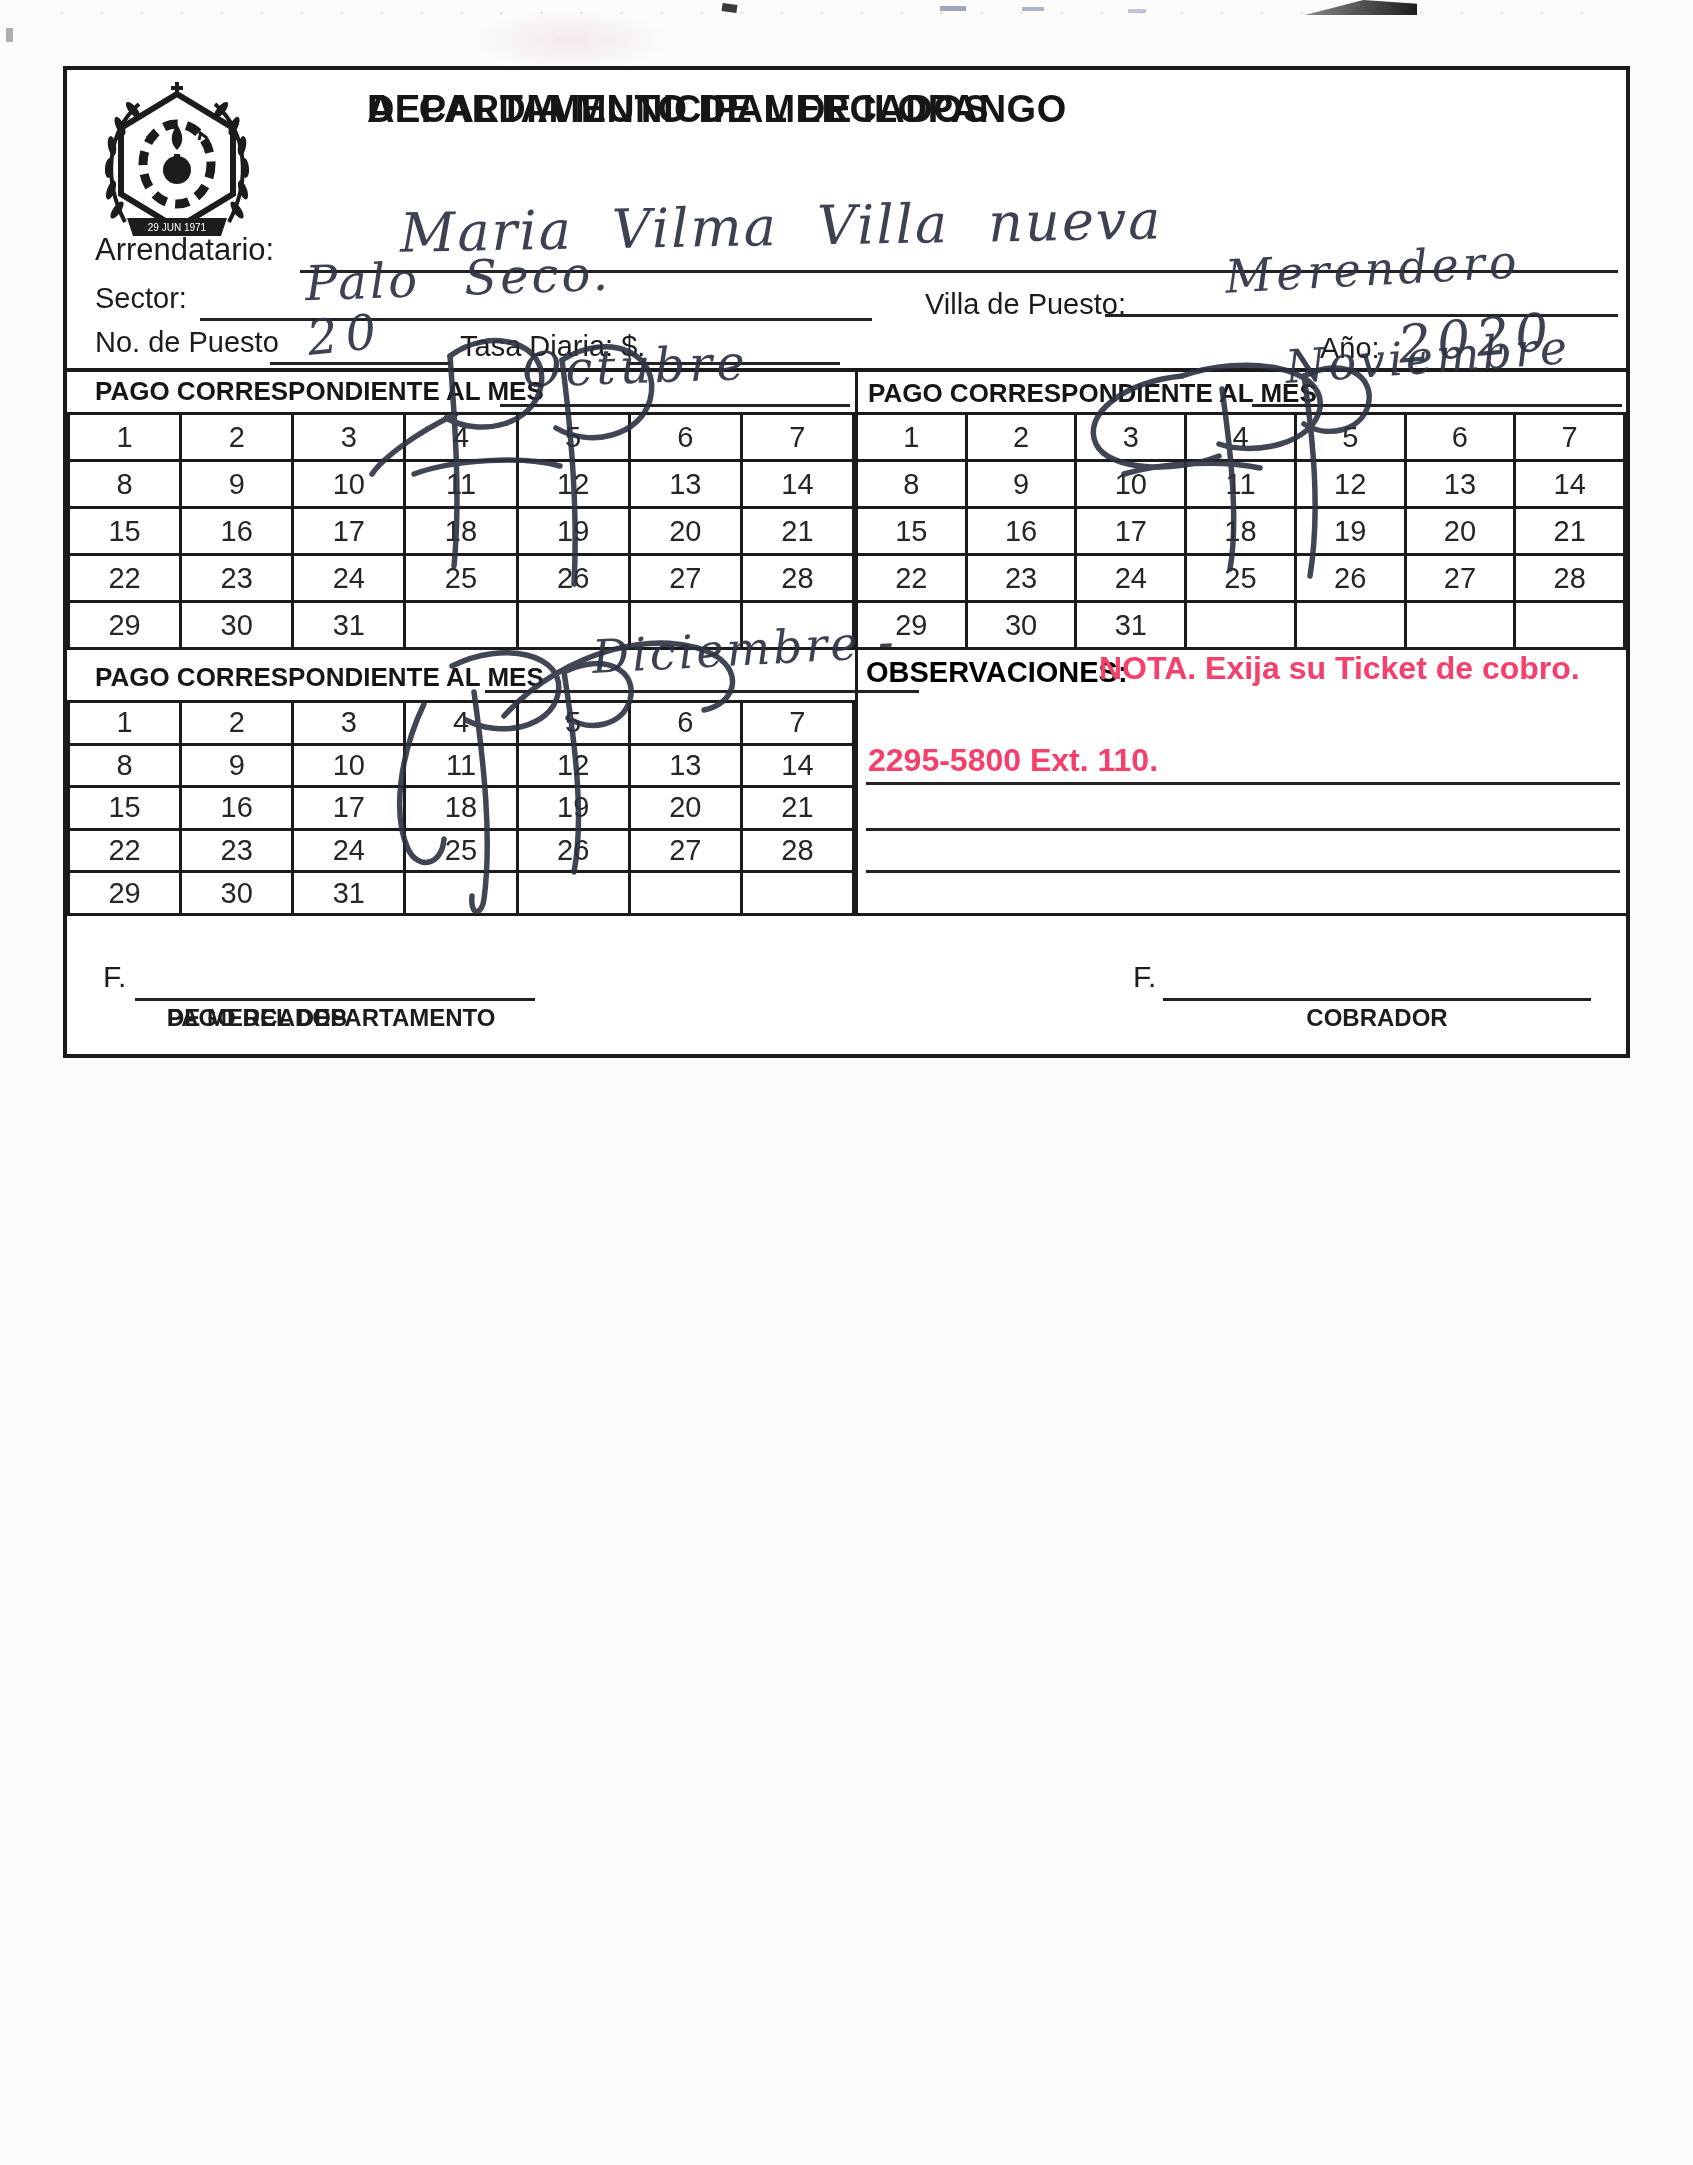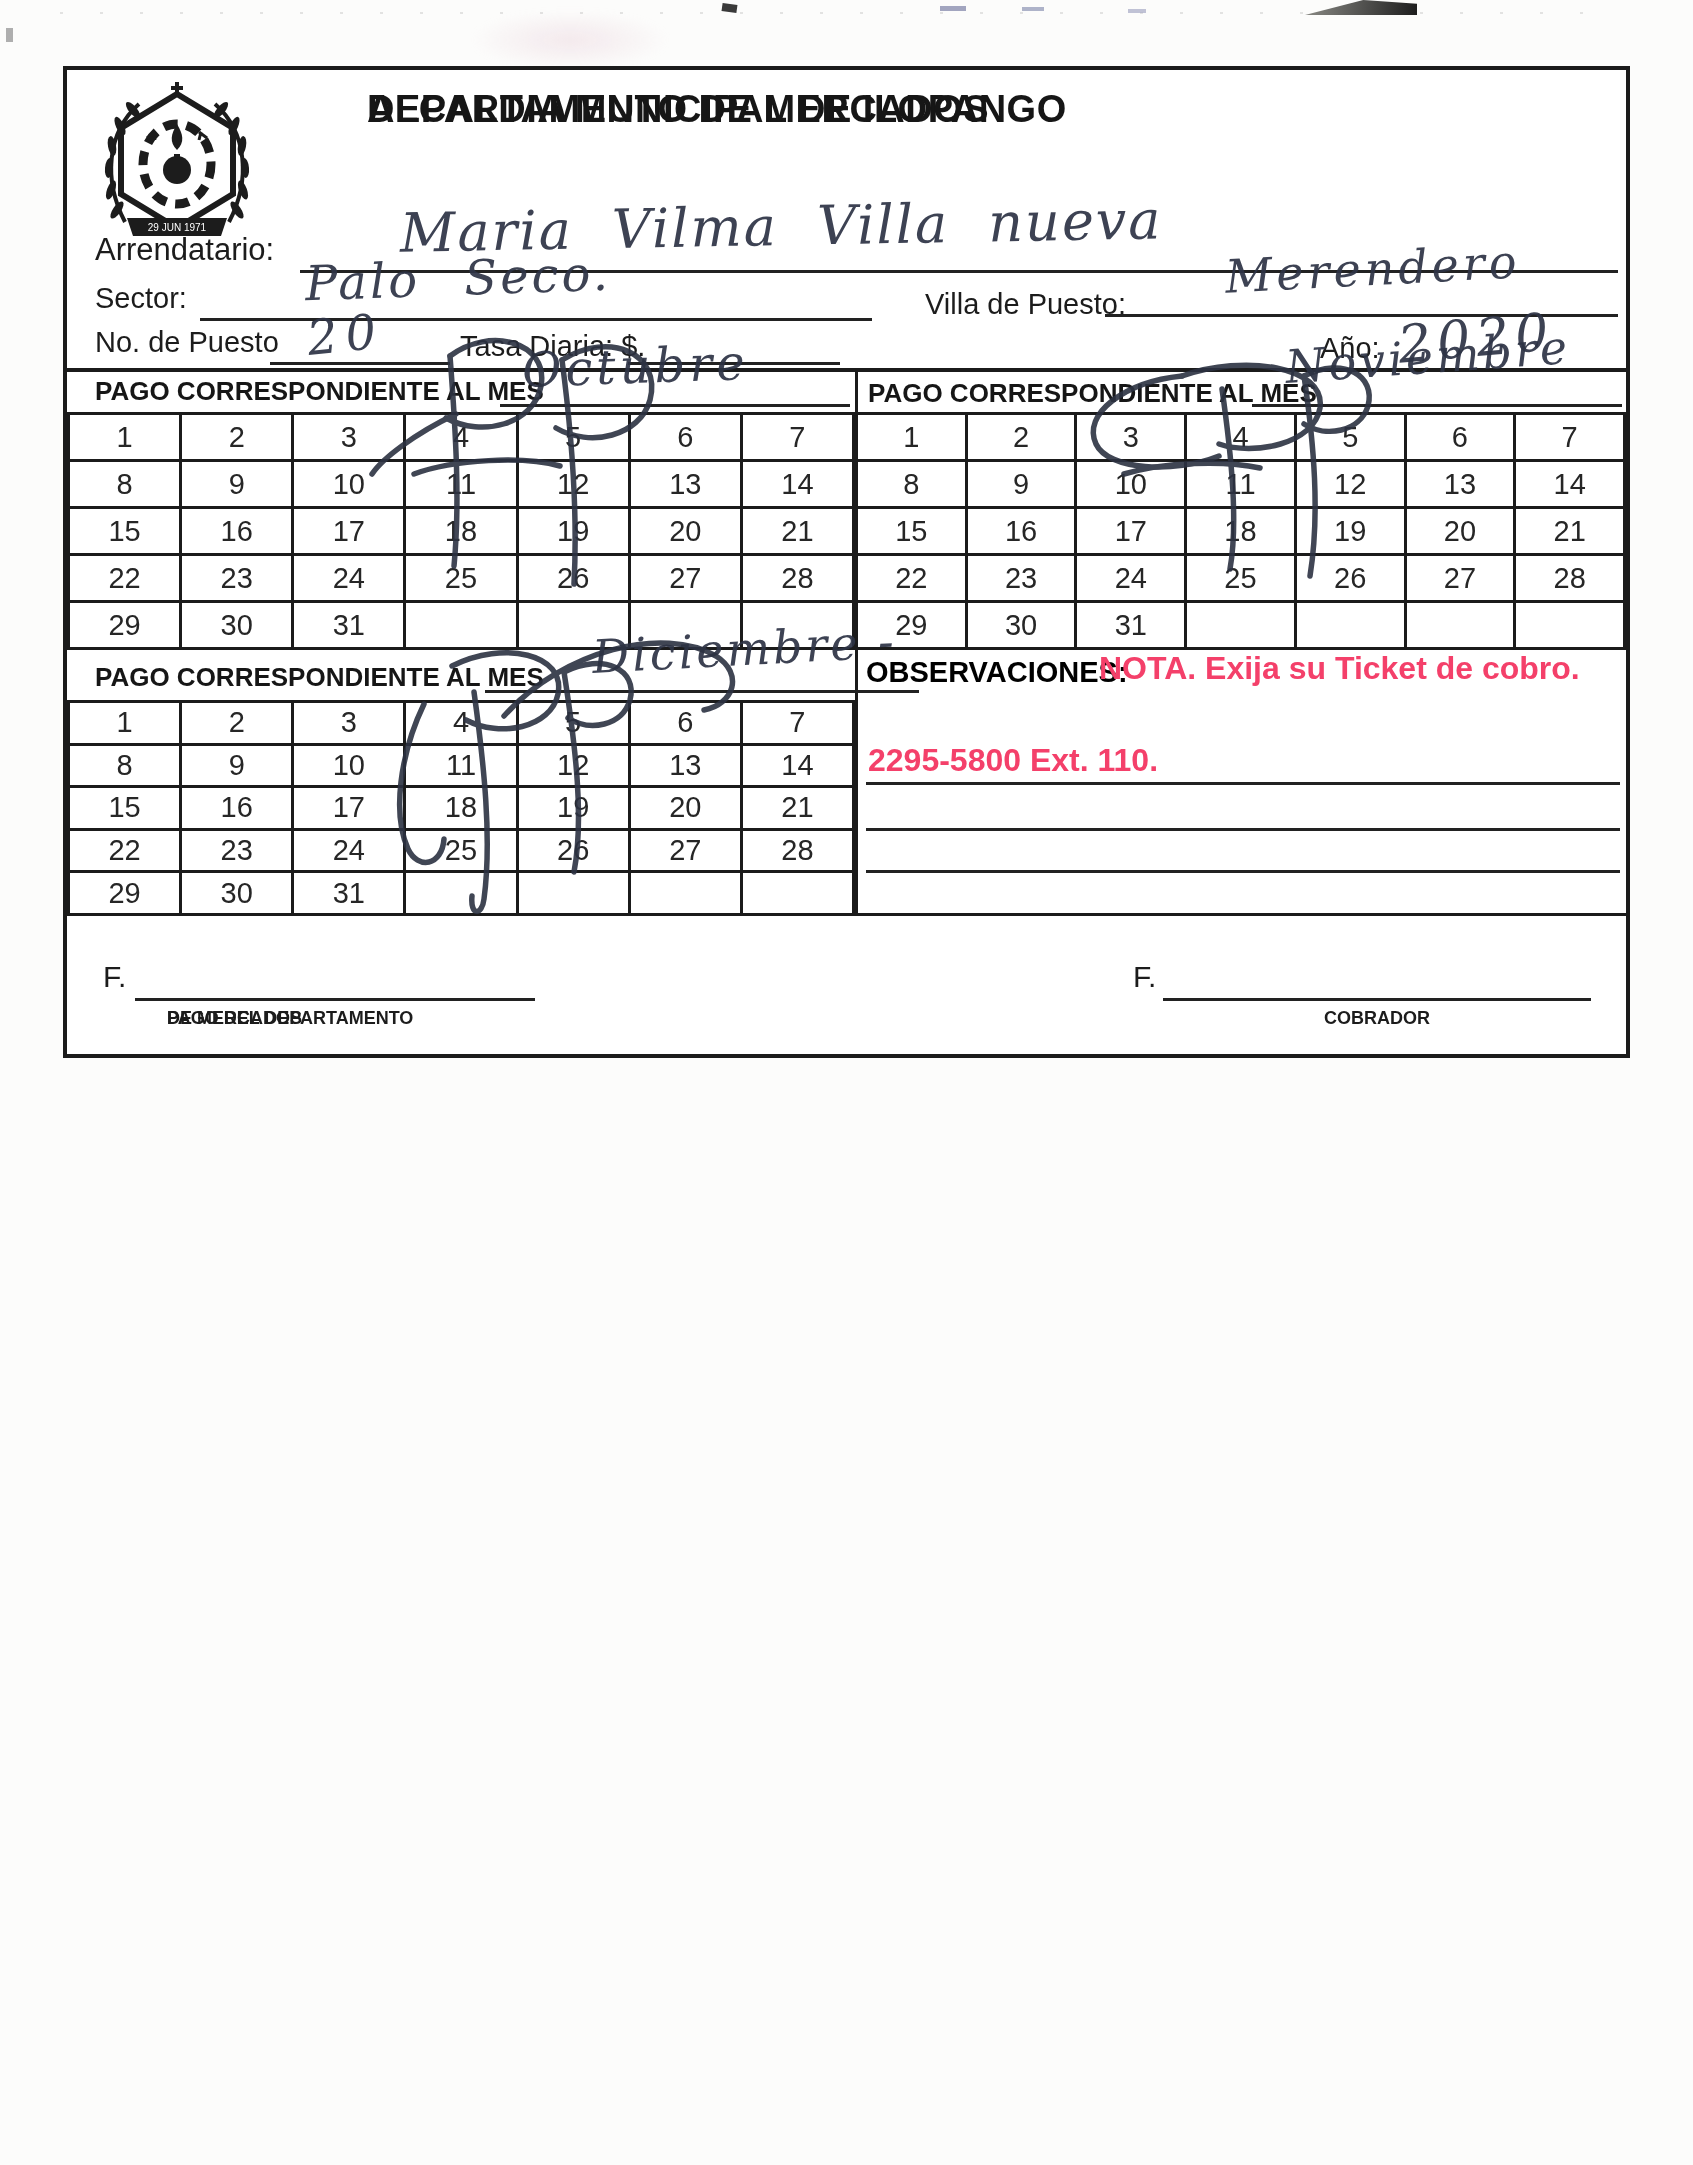--- a/index.html
+++ b/index.html
@@ -61,21 +61,21 @@
   }
   .cal > div{
     position:relative;background:#fff;display:flex;align-items:center;justify-content:center;
     font-size:29px;color:#262626;
   }
   
   .obs-label{font-size:29px;font-weight:bold;color:#000000;}
   .note{font-weight:bold;color:var(--note-pink);font-size:32px;white-space:nowrap;}
   
   .foot-f{font-size:30px;color:#1c1c1c;}
-  .foot-t{font-size:18px;font-weight:bold;text-align:center;color:#1c1c1c;line-height:28px;}
+  .foot-t{font-size:24px;font-weight:bold;text-align:center;color:#1c1c1c;line-height:28px;}
   .sigsvg{position:absolute;left:0;top:0;pointer-events:none;}
 </style>
 </head>
 <body>
 
 <div class="art art-dustline"></div>
 <div class="art art-smudge"></div>
 <div class="art art-tick"></div>
 <div class="art art-d1"></div>
 <div class="art art-d2"></div>

